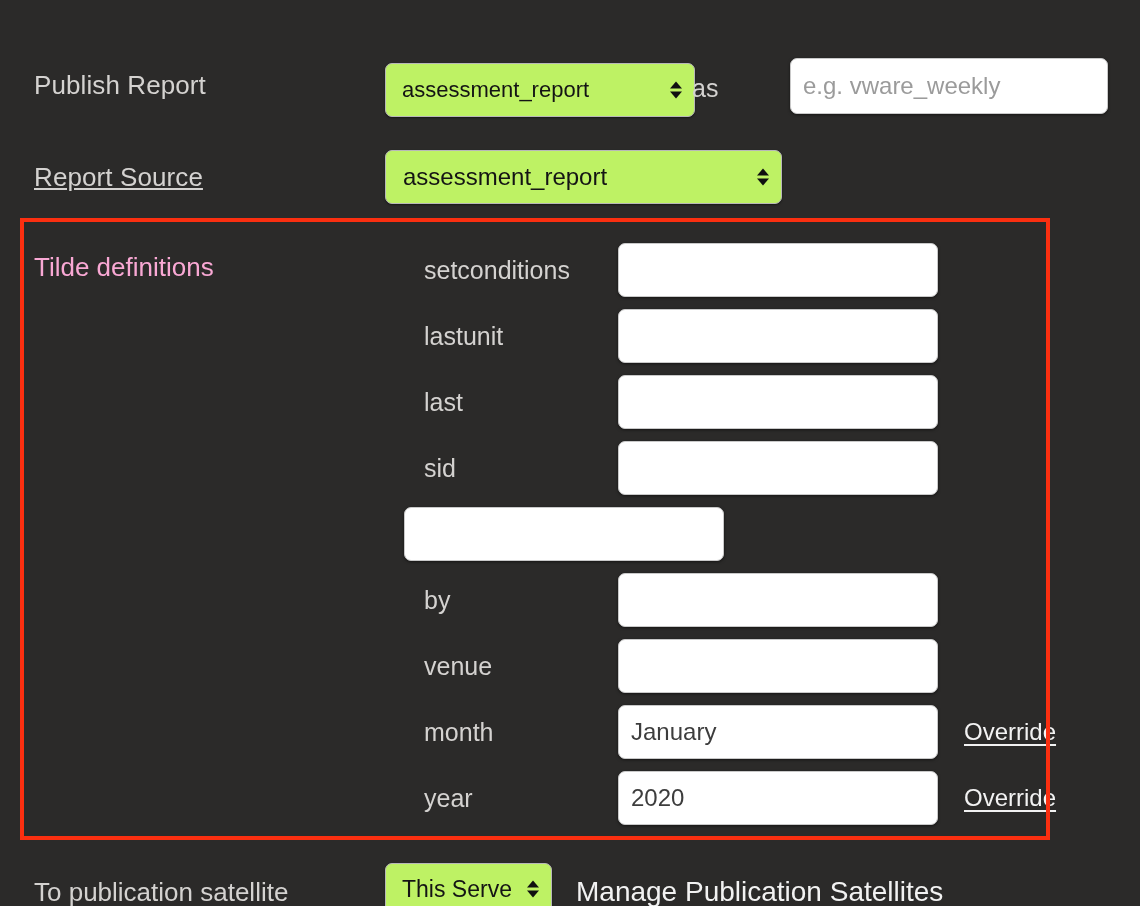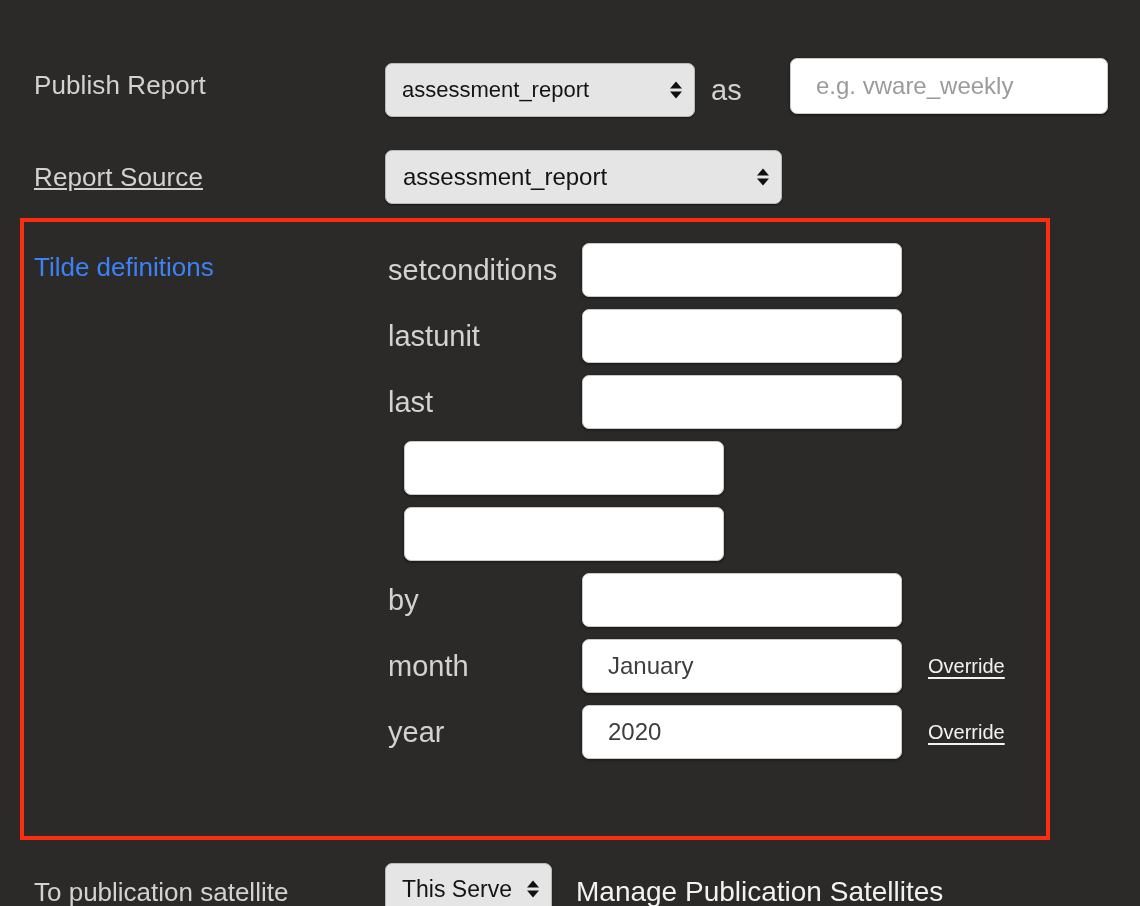--- a/index.html
+++ b/index.html
@@ -32,21 +32,21 @@
     color: #d4d2d0;
     font-size: 26px;
     font-weight: 400;
     letter-spacing: 0.1px;
     white-space: nowrap;
   }
 
   
   .select-box {
     position: relative;
-    background: #e5e5e5;
+    background: #bef264;
     border: 1px solid #b8b8b8;
     border-radius: 7px;
     box-shadow: 0 1px 2px rgba(0,0,0,0.45);
     display: flex;
     align-items: center;
     box-sizing: border-box;
     cursor: pointer;
   }
   .select-box .sel-text {
     color: #141414;
@@ -81,21 +81,21 @@
 
   
   .text-input {
     background: #ffffff;
     border: 1px solid #c9c9c9;
     border-radius: 7px;
     box-shadow: 0 1px 3px rgba(0,0,0,0.5);
     box-sizing: border-box;
     display: flex;
     align-items: center;
-    padding: 0 25px;
+    padding: 0 12px;
     color: #3d3d3d;
     font-size: 24px;
     font-family: "Liberation Sans", sans-serif;
     white-space: nowrap;
     overflow: hidden;
     cursor: text;
   }
   .text-input.placeholder {
     color: #9b9b9b;
   }
@@ -110,53 +110,54 @@
     border: 4px solid #fb2f10;
     box-sizing: border-box;
     pointer-events: none;
   }
 
   
   .tilde-title {
     position: absolute;
     left: 34px;
     top: 252px;
-    color: #3b82f6;
+    color: #f9a8d4;
     font-size: 26px;
   }
   .tilde-list {
     position: absolute;
     left: 388px;
     top: 243px;
     width: 660px;
   }
   .tilde-row {
     position: relative;
     height: 54px;
     margin-bottom: 12px;
     display: flex;
     align-items: center;
   }
   .tilde-name {
     width: 178px;
     color: #d4d2d0;
-    font-size: 29px;
+    font-size: 25px;
     flex: 0 0 178px;
     white-space: nowrap;
+    margin-left: 36px;
   }
   .tilde-input {
     width: 320px;
     height: 54px;
     flex: 0 0 320px;
     margin-left: 16px;
   }
   .override-link {
     margin-left: 26px;
     color: #f2f2f2;
-    font-size: 20px;
+    font-size: 24px;
     text-decoration: underline;
     text-underline-offset: 4px;
     cursor: pointer;
     white-space: nowrap;
   }
 
   
   .satellite-label {
     position: absolute;
     left: 34px;
@@ -197,21 +198,21 @@
   </div>
 
   <div class="select-box" style="position:absolute; left:385px; top:63px; width:310px; height:54px; padding-left:16px; padding-right:40px;">
     <span class="sel-text">assessment_report</span>
     <span class="stepper">
       <span class="tri up"></span>
         <span class="tri down"></span>
     </span>
   </div>
 
-  <span class="field-label" style="position:absolute; left:711px; top:74px; font-size:29px;">as</span>
+  <span class="field-label" style="position:absolute; left:692px; top:74px; font-size:25px;">as</span>
 
   <div class="text-input placeholder" style="position:absolute; left:790px; top:58px; width:318px; height:56px;">e.g. vware_weekly</div>
 
   <span class="field-label" style="position:absolute; left:34px; top:162px;text-decoration:underline;">Report Source</span>
 
   <div class="select-box" style="position:absolute; left:385px; top:150px; width:397px; height:54px; padding-left:17px; padding-right:40px;">
     <span class="sel-text" style="font-size:24px;">assessment_report</span>
     <span class="stepper">
       <span class="tri up"></span>
         <span class="tri down"></span>
@@ -231,32 +232,37 @@
       <span class="tilde-name">lastunit</span>
       <div class="text-input tilde-input"></div>
     </div>
 
     <div class="tilde-row">
       <span class="tilde-name">last</span>
       <div class="text-input tilde-input"></div>
     </div>
 
     <div class="tilde-row">
+      <span class="tilde-name">sid</span>
       <div class="text-input tilde-input"></div>
     </div>
 
     <div class="tilde-row">
       <div class="text-input tilde-input"></div>
     </div>
 
     <div class="tilde-row">
       <span class="tilde-name">by</span>
       <div class="text-input tilde-input"></div>
     </div>
 
+    <div class="tilde-row">
+      <span class="tilde-name">venue</span>
+      <div class="text-input tilde-input"></div>
+    </div>
 
     <div class="tilde-row">
       <span class="tilde-name">month</span>
       <div class="text-input tilde-input">January</div>
       <span class="override-link">Override</span>
     </div>
 
     <div class="tilde-row">
       <span class="tilde-name">year</span>
       <div class="text-input tilde-input">2020</div>

